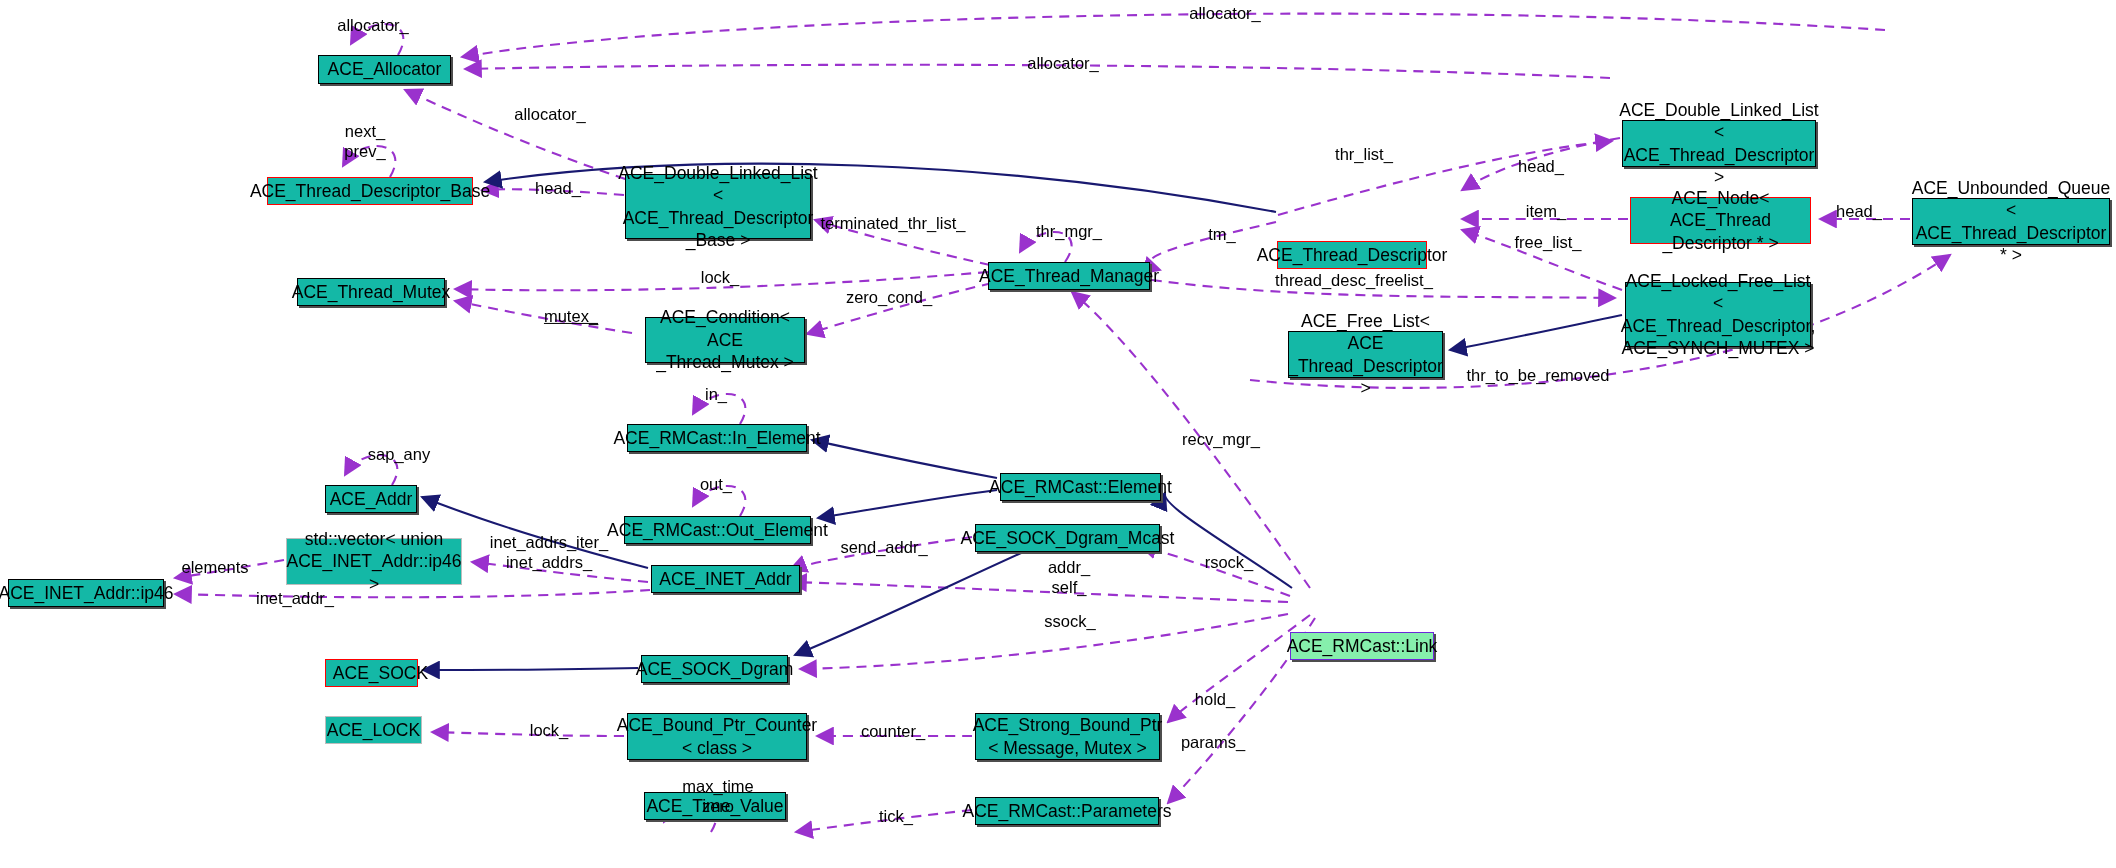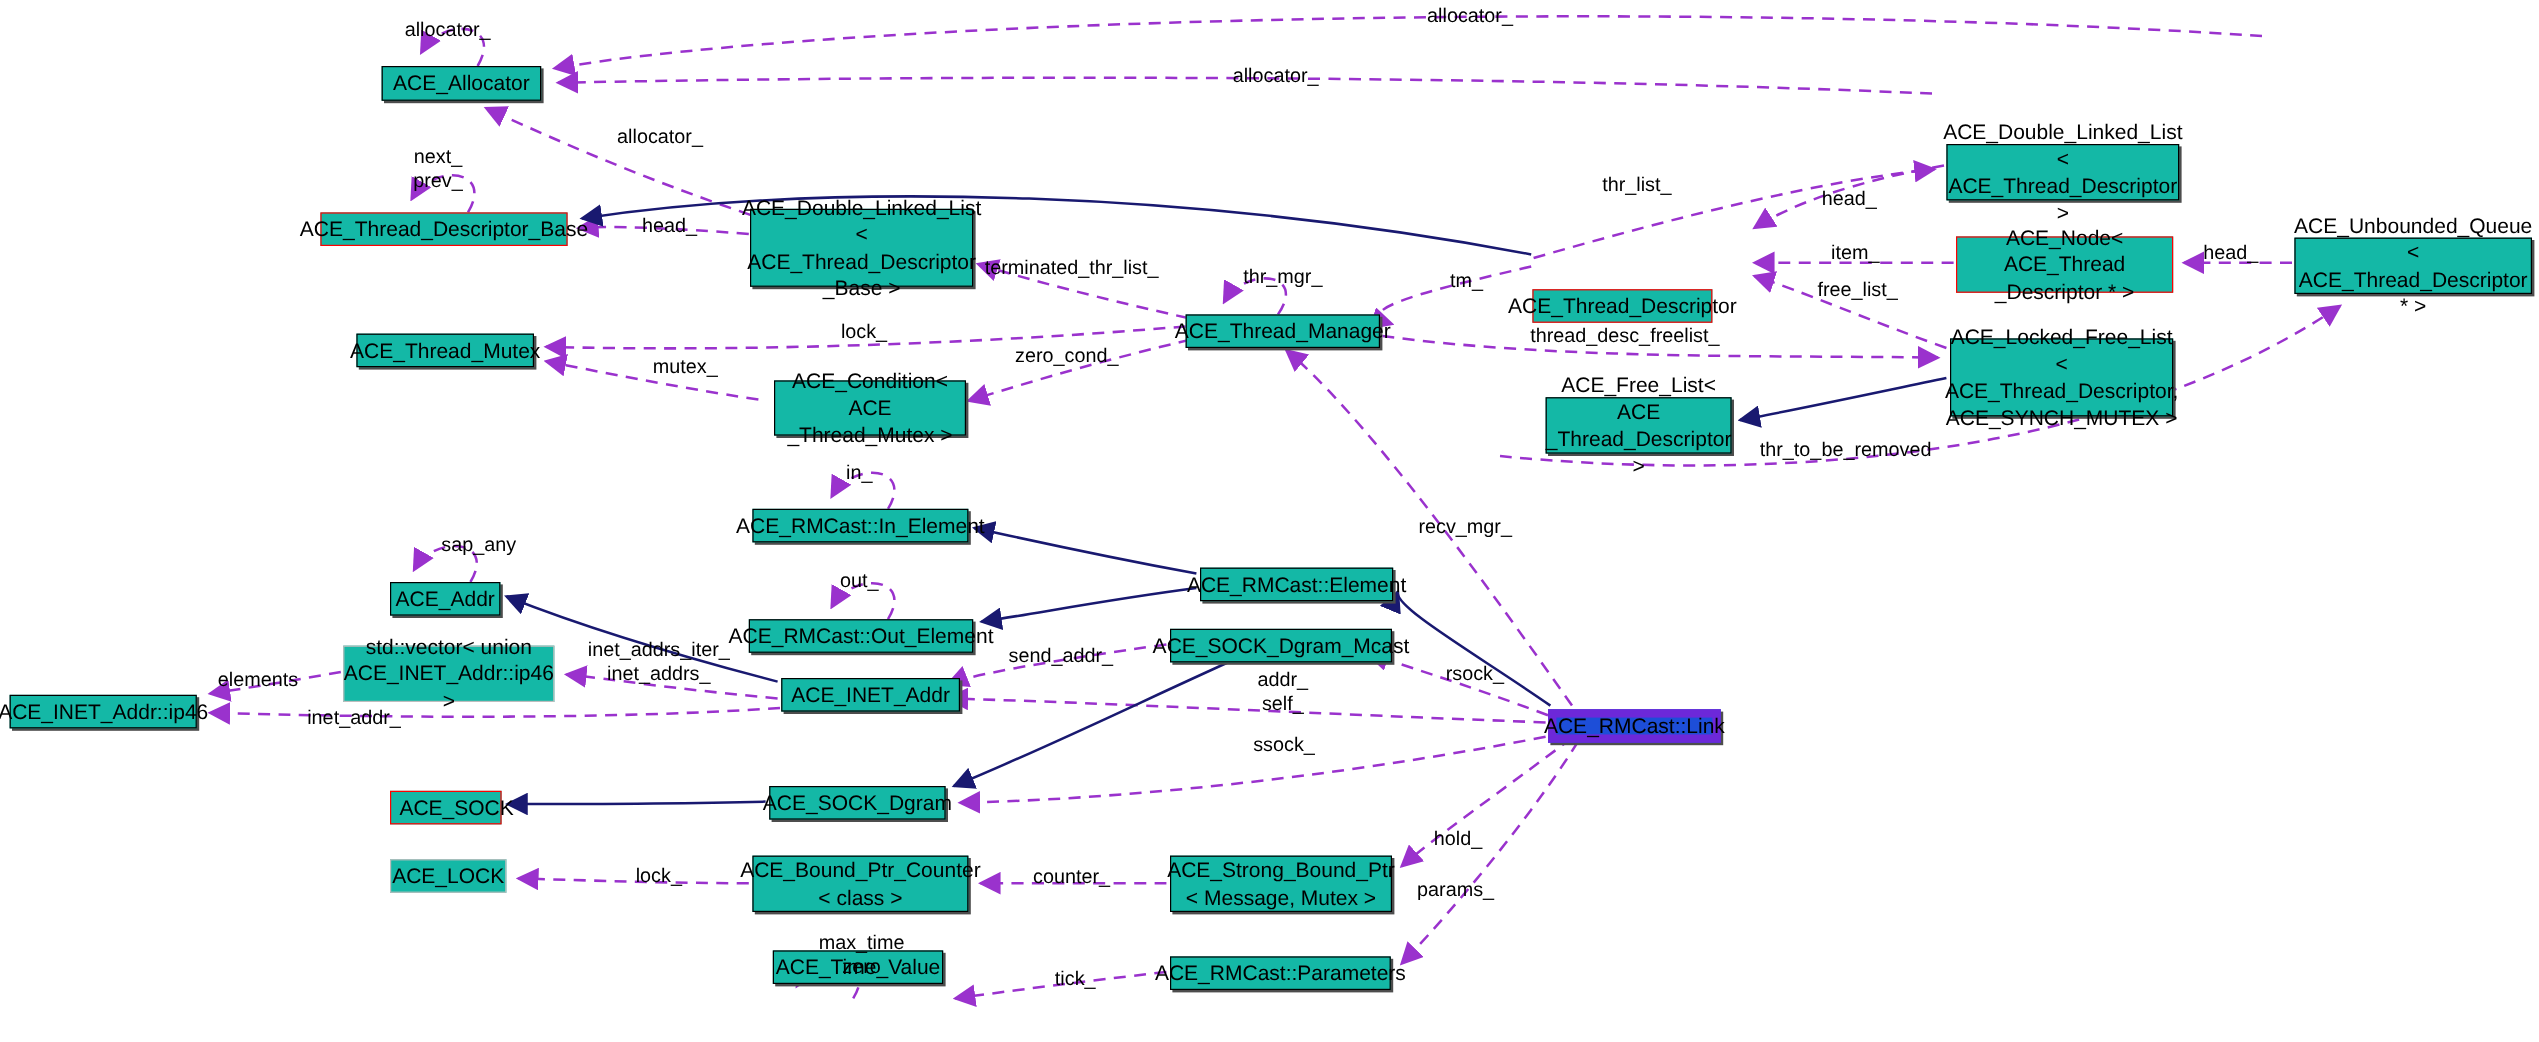--- a/index.html
+++ b/index.html
@@ -43,22 +43,23 @@
   }
   .node.red-border {
     border: 1.5px solid #ff0000;
     box-shadow: none;
   }
   .node.grey-border {
     border: 1px solid #bdbdbd;
     box-shadow: none;
   }
   .node.current {
-    background: #1d4ed8;
-    border: 7px solid #6d28d9;
+    background: #86efac;
+    border: 1px solid #6d28d9;
+    margin-top: 41px;
   }
   .edge-label {
     position: absolute;
     font-size: 16.5px;
     color: #000000;
     white-space: pre-line;
     text-align: center;
     line-height: 1.22;
     transform: translate(-50%, -50%);
   }
@@ -219,21 +220,21 @@
       <div class="edge-label" style="left: 373px; top: 25px;">allocator_</div>
       <div class="edge-label" style="left: 1225px; top: 13px;">allocator_</div>
       <div class="edge-label" style="left: 1063px; top: 63px;">allocator_</div>
       <div class="edge-label" style="left: 550px; top: 114px;">allocator_</div>
       <div class="edge-label" style="left: 365px; top: 141px;">next_
 prev_</div>
       <div class="edge-label" style="left: 558px; top: 188px;">head_</div>
       <div class="edge-label" style="left: 893px; top: 223px;">terminated_thr_list_</div>
       <div class="edge-label" style="left: 1069px; top: 231px;">thr_mgr_</div>
       <div class="edge-label" style="left: 720px; top: 277px;">lock_</div>
-      <div class="edge-label" style="left: 571px; top: 306px;">mutex_</div>
+      <div class="edge-label" style="left: 571px; top: 316px; text-decoration: underline;">mutex_</div>
       <div class="edge-label" style="left: 889px; top: 297px;">zero_cond_</div>
       <div class="edge-label" style="left: 1364px; top: 154px;">thr_list_</div>
       <div class="edge-label" style="left: 1541px; top: 166px;">head_</div>
       <div class="edge-label" style="left: 1546px; top: 211px;">item_</div>
       <div class="edge-label" style="left: 1548px; top: 242px;">free_list_</div>
       <div class="edge-label" style="left: 1859px; top: 211px;">head_</div>
       <div class="edge-label" style="left: 1222px; top: 234px;">tm_</div>
       <div class="edge-label" style="left: 1354px; top: 280px;">thread_desc_freelist_</div>
       <div class="edge-label" style="left: 1538px; top: 375px;">thr_to_be_removed</div>
       <div class="edge-label" style="left: 1221px; top: 439px;">recv_mgr_</div>

